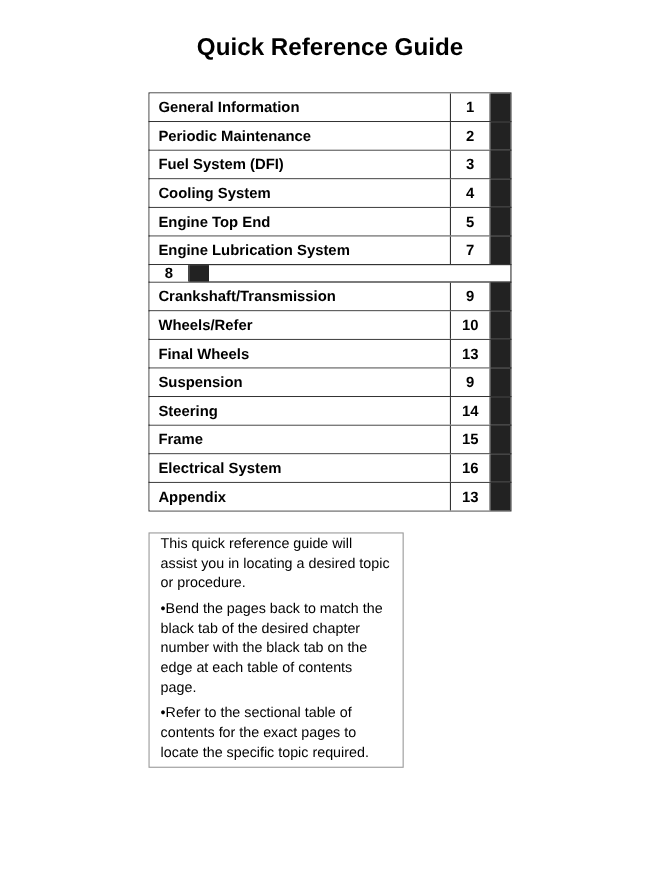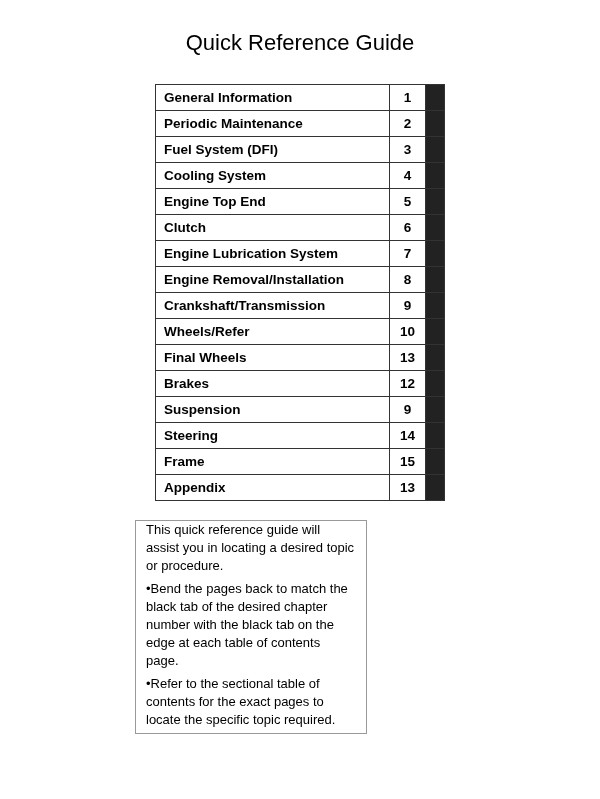--- a/index.html
+++ b/index.html
@@ -10,28 +10,28 @@
       background: #ffffff;
       font-family: Arial, Helvetica, sans-serif;
       display: flex;
       flex-direction: column;
       align-items: center;
       padding: 30px 20px 20px 20px;
     }
 
     .page-title {
       font-size: 22px;
-      font-weight: normal;
+      font-weight: bold;
       text-align: center;
       margin-bottom: 28px;
       color: #000;
     }
 
     .table-container {
-      width: 290px;
+      width: 330px;
       border-collapse: collapse;
     }
 
     .table-row {
       display: flex;
       align-items: stretch;
       border: 1.5px solid #333;
       margin-bottom: -1px;
     }
 
@@ -109,67 +109,61 @@
       <div class="row-label">Cooling System</div>
       <div class="row-number">4</div>
       <div class="row-tab"></div>
     </div>
     <div class="table-row">
       <div class="row-label">Engine Top End</div>
       <div class="row-number">5</div>
       <div class="row-tab"></div>
     </div>
     <div class="table-row">
-      <div class="row-label">Clutch</div>
-      <div class="row-number">6</div>
-      <div class="row-tab"></div>
-    </div>
-    <div class="table-row">
       <div class="row-label">Engine Lubrication System</div>
       <div class="row-number">7</div>
       <div class="row-tab"></div>
     </div>
     <div class="table-row">
-      <div class="row-label">Engine Removal/Installation</div>
       <div class="row-number">8</div>
       <div class="row-tab"></div>
     </div>
     <div class="table-row">
       <div class="row-label">Crankshaft/Transmission</div>
       <div class="row-number">9</div>
       <div class="row-tab"></div>
     </div>
     <div class="table-row">
       <div class="row-label">Wheels/Refer</div>
       <div class="row-number">10</div>
       <div class="row-tab"></div>
     </div>
     <div class="table-row">
       <div class="row-label">Final Wheels</div>
       <div class="row-number">13</div>
       <div class="row-tab"></div>
     </div>
     <div class="table-row">
-      <div class="row-label">Brakes</div>
-      <div class="row-number">12</div>
-      <div class="row-tab"></div>
-    </div>
-    <div class="table-row">
       <div class="row-label">Suspension</div>
       <div class="row-number">9</div>
       <div class="row-tab"></div>
     </div>
     <div class="table-row">
       <div class="row-label">Steering</div>
       <div class="row-number">14</div>
       <div class="row-tab"></div>
     </div>
     <div class="table-row">
       <div class="row-label">Frame</div>
       <div class="row-number">15</div>
+      <div class="row-tab"></div>
+    </div>
+    <div class="table-row">
+      <div class="row-label">Electrical System</div>
+      <div class="row-number">16</div>
       <div class="row-tab"></div>
     </div>
     <div class="table-row">
       <div class="row-label">Appendix</div>
       <div class="row-number">13</div>
       <div class="row-tab"></div>
     </div>
   </div>
 
 <div class="bottom-note">

